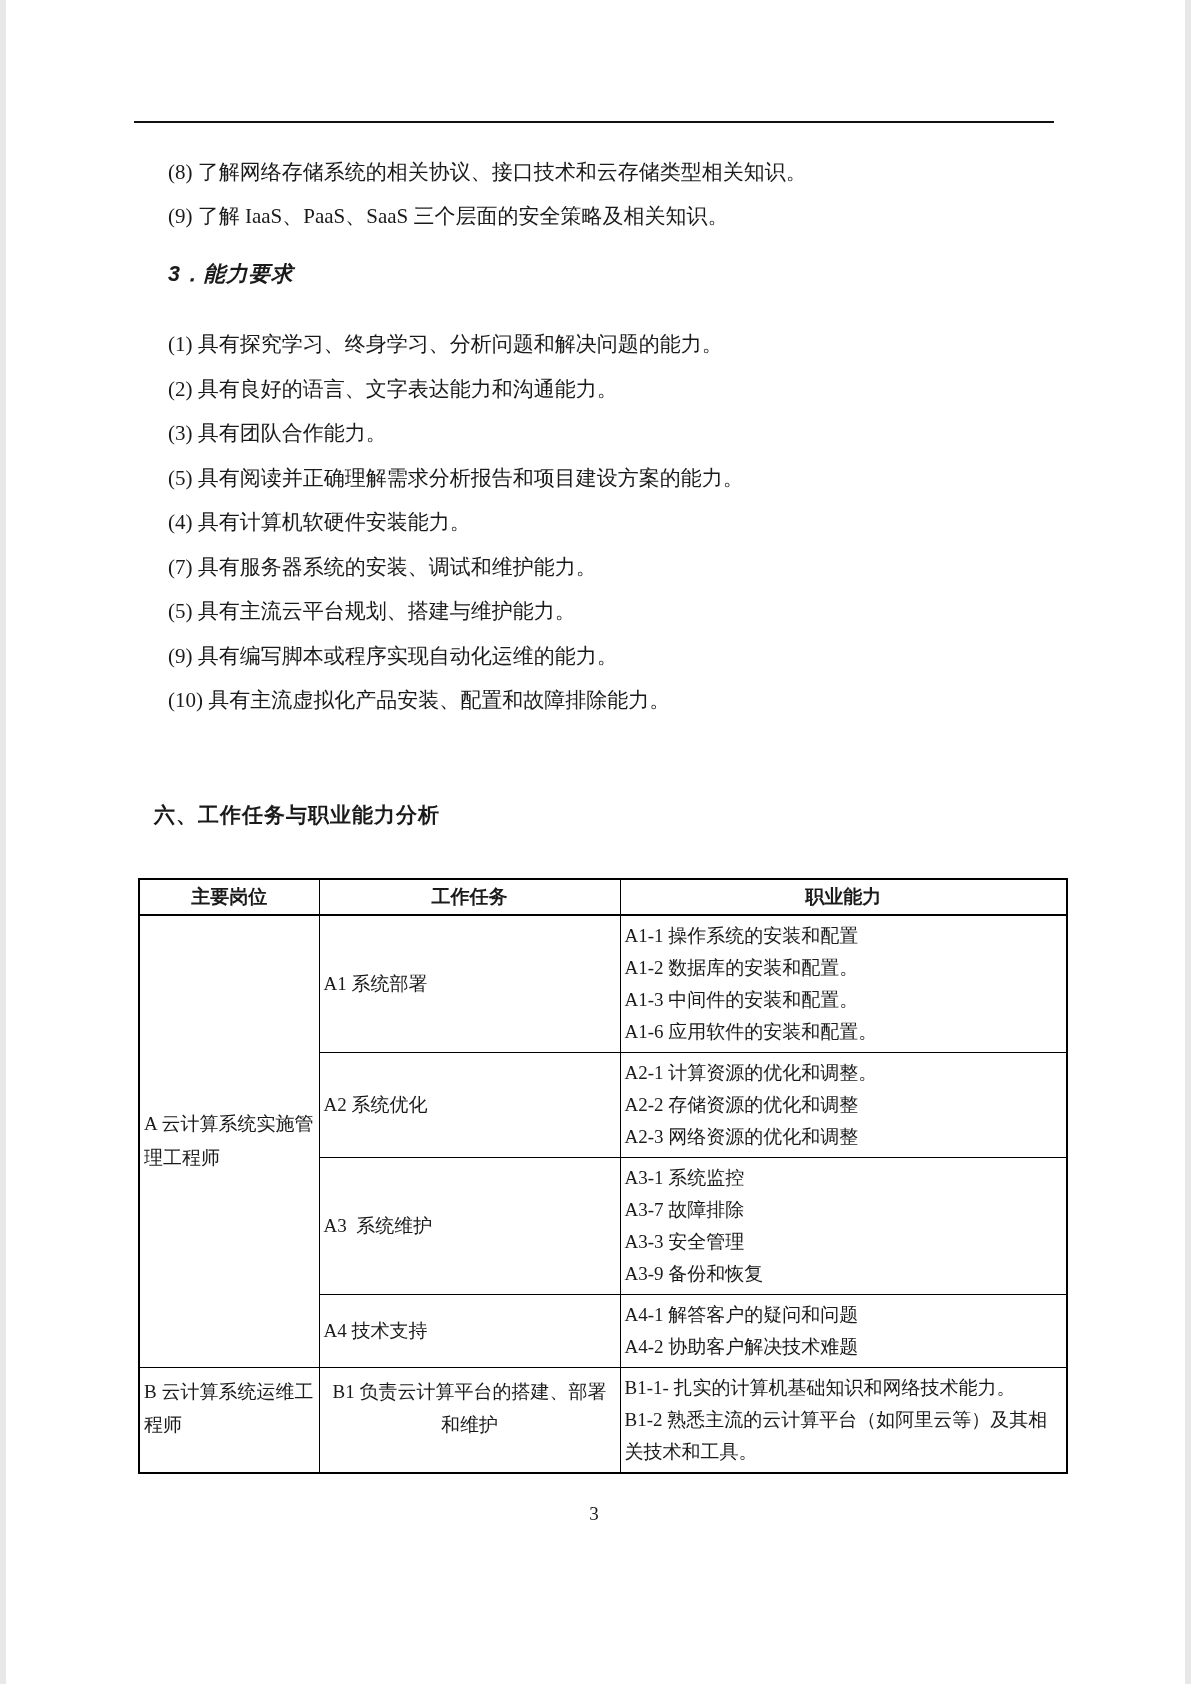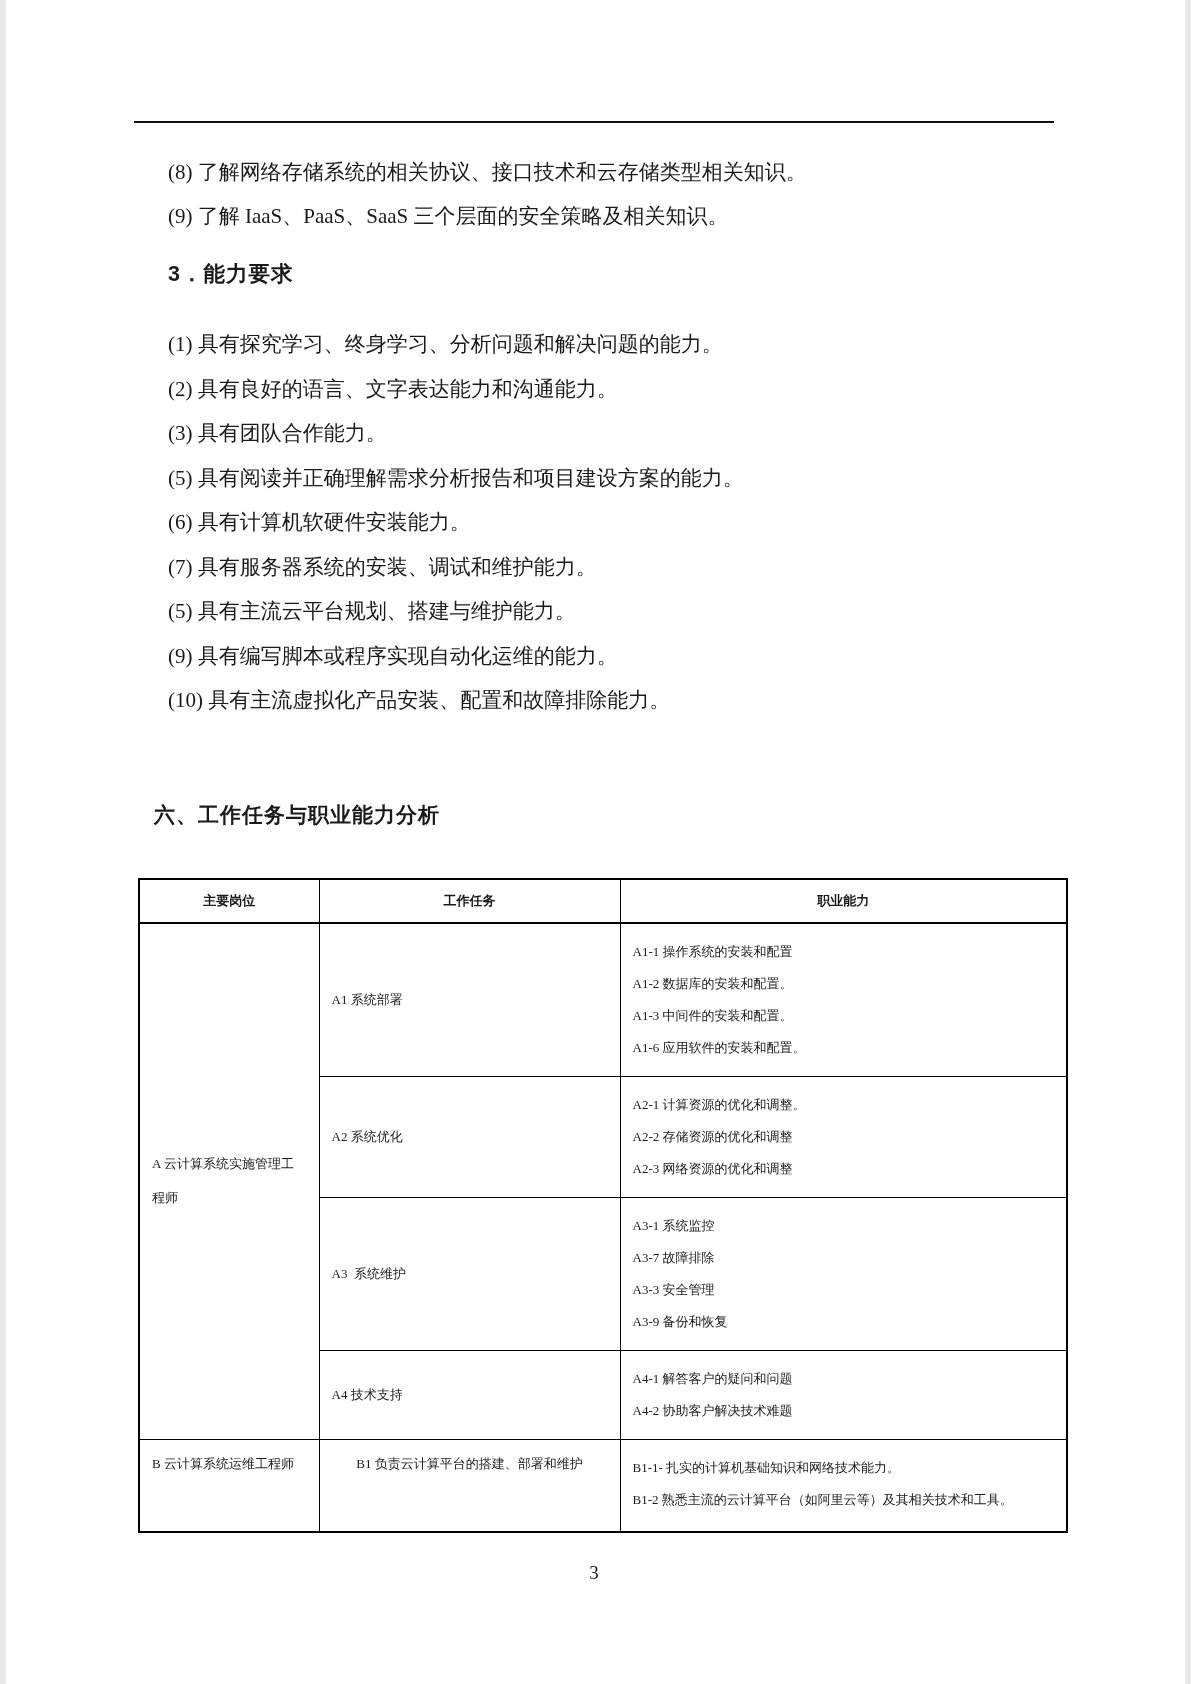--- a/index.html
+++ b/index.html
@@ -30,20 +30,21 @@
   }
   .para.first { margin-top: 27px; }
   .subheading {
     margin: 14px 0 0 0;
     font-family: "Liberation Sans", "DejaVu Sans", sans-serif;
     font-weight: 700;
     font-size: 21.5px;
     line-height: 44px;
     text-indent: 34px;
     letter-spacing: 1px;
+    font-style: italic;
   }
   .items {
     margin: 26px 0 0 0;
     padding: 0;
     list-style: none;
   }
   .items li {
     font-size: 21px;
     line-height: 44.5px;
     text-indent: 34px;
@@ -60,22 +61,22 @@
   }
   table.task-table {
     margin: 45px 0 0 4px;
     width: 928px;
     border-collapse: collapse;
     border: 2px solid #000;
     table-layout: fixed;
   }
   table.task-table th, table.task-table td {
     border: 1px solid #000;
-    font-size: 13px;
-    padding: 12px;
+    font-size: 19px;
+    padding: 4px;
     margin-left: 16px;
   }
   table.task-table th {
     height: 31px;
     font-family: "Liberation Sans", "DejaVu Sans", sans-serif;
     font-weight: 700;
     text-align: center;
     vertical-align: middle;
     border-bottom: 2px solid #000;
   }
@@ -123,21 +124,21 @@
   <p class="para first">(8) 了解网络存储系统的相关协议、接口技术和云存储类型相关知识。</p>
   <p class="para">(9) 了解 IaaS、PaaS、SaaS 三个层面的安全策略及相关知识。</p>
 
   <h3 class="subheading">3．能力要求</h3>
 
   <ul class="items">
     <li>(1) 具有探究学习、终身学习、分析问题和解决问题的能力。</li>
     <li>(2) 具有良好的语言、文字表达能力和沟通能力。</li>
     <li>(3) 具有团队合作能力。</li>
     <li>(5) 具有阅读并正确理解需求分析报告和项目建设方案的能力。</li>
-    <li>(6) 具有计算机软硬件安装能力。</li>
+    <li>(4) 具有计算机软硬件安装能力。</li>
     <li>(7) 具有服务器系统的安装、调试和维护能力。</li>
     <li>(5) 具有主流云平台规划、搭建与维护能力。</li>
     <li>(9) 具有编写脚本或程序实现自动化运维的能力。</li>
     <li>(10) 具有主流虚拟化产品安装、配置和故障排除能力。</li>
   </ul>
 
   <h2 class="big-heading">六、工作任务与职业能力分析</h2>
 
   <table class="task-table">
     <colgroup>

